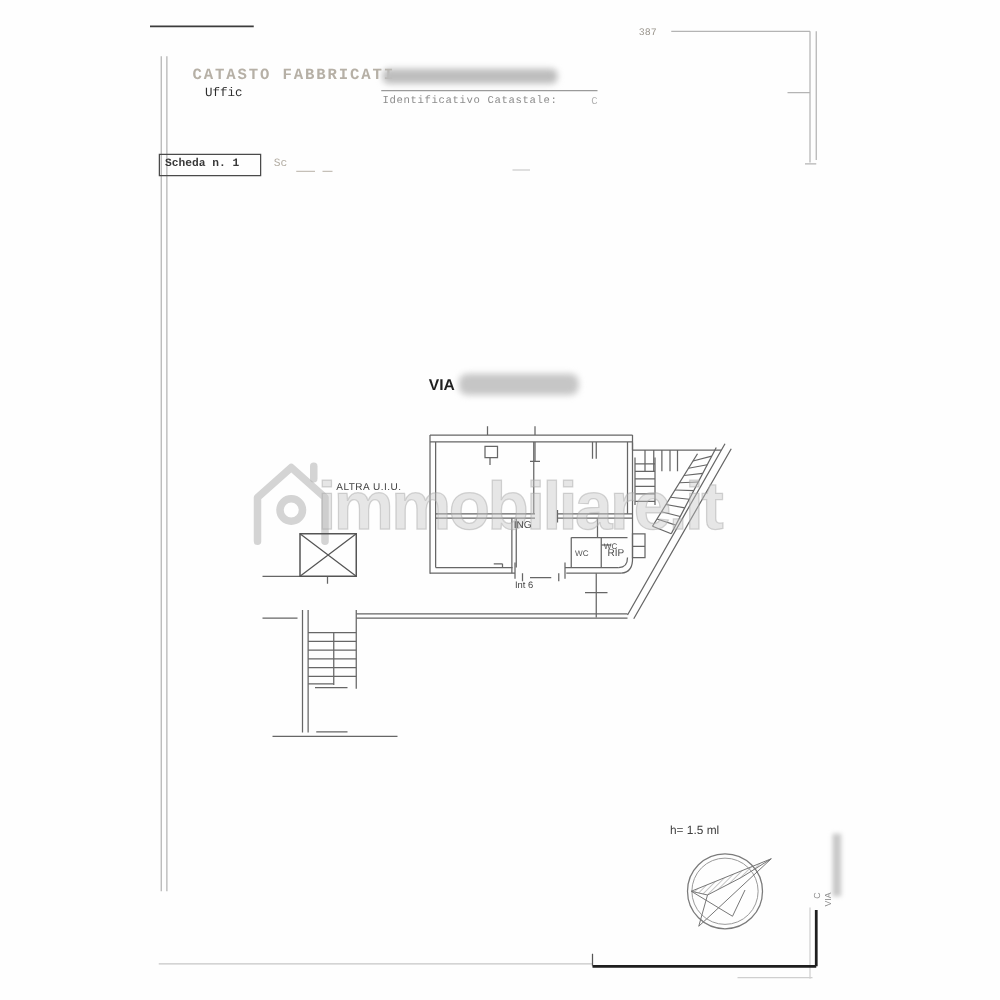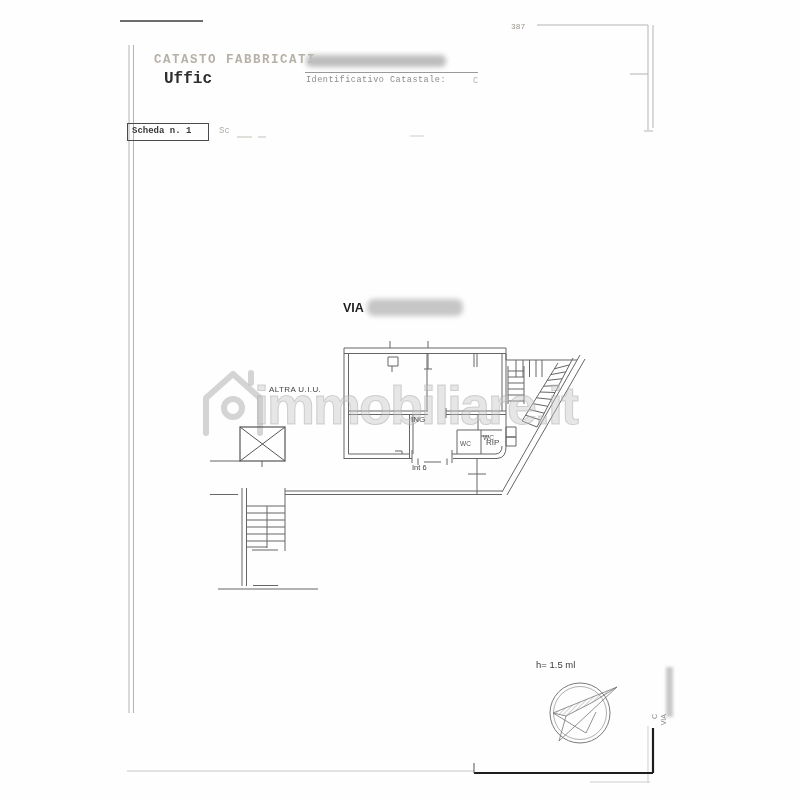--- a/index.html
+++ b/index.html
@@ -5,21 +5,21 @@
   html,body{margin:0;padding:0;background:#ffffff;}
   #page{position:relative;width:800px;height:800px;background:#fefefe;overflow:hidden;
         font-family:"Liberation Sans",sans-serif;}
   .abs{position:absolute;}
   .txt{position:absolute;white-space:nowrap;}
   .mono{font-family:"Liberation Mono","DejaVu Sans Mono",monospace;}
   
   .pagenum{left:483px;top:22px;font-size:8px;color:#9b968e;margin-left:28px;}
   .regtitle{left:154px;top:53px;font-size:12.5px;letter-spacing:1.5px;color:#b6b0a6;
             filter:blur(.4px);font-weight:bold;}
-  .office{left:164px;top:70px;font-size:16px;font-weight:bold;color:#2e2e2e;filter:blur(.3px);}
+  .office{left:164px;top:70px;font-size:10px;font-weight:normal;color:#2e2e2e;filter:blur(.3px);}
   .redact1{left:306px;top:55px;width:140px;height:12px;background:#bdbdbd;border-radius:5px;filter:blur(2.5px);}
   .idlabel{left:306px;top:75px;font-size:8.5px;color:#8c8c8c;letter-spacing:.5px;}
   .idstub{left:473px;top:76px;font-size:8.5px;color:#b3b3b3;}
   .schedabox{left:127px;top:123px;width:80px;height:16px;border:1.2px solid #4a4a4a;}
   .schedatext{left:132px;top:126px;font-size:9px;font-weight:bold;color:#383838;text-align:center;}
   .schedastub{left:219px;top:126px;font-size:9px;color:#b2aca2;}
   
   .via{left:343px;top:301px;font-size:12.5px;font-weight:bold;color:#1f1f1f;}
   .viaredact{left:367px;top:299px;width:96px;height:17px;background:#c6c6c6;border-radius:7px;filter:blur(2.5px);}
   .altra{left:269px;top:385px;font-size:8px;color:#3f3f3f;letter-spacing:.4px;}

